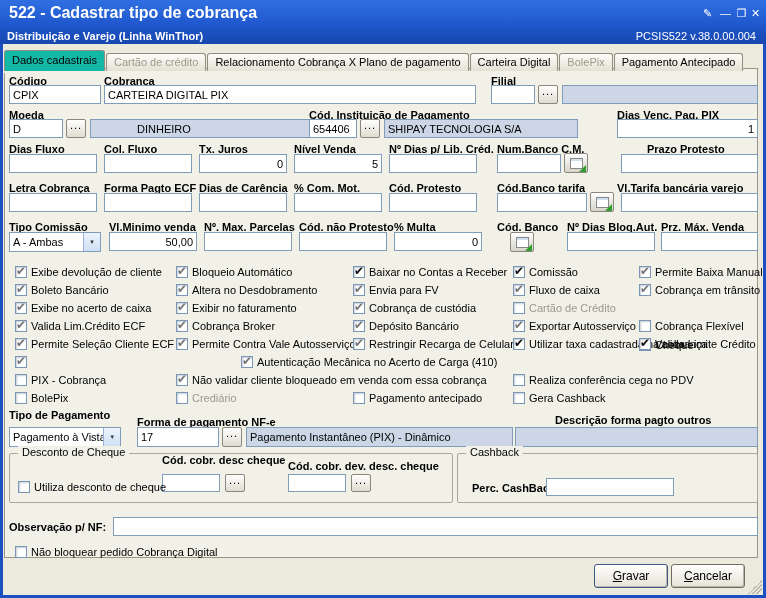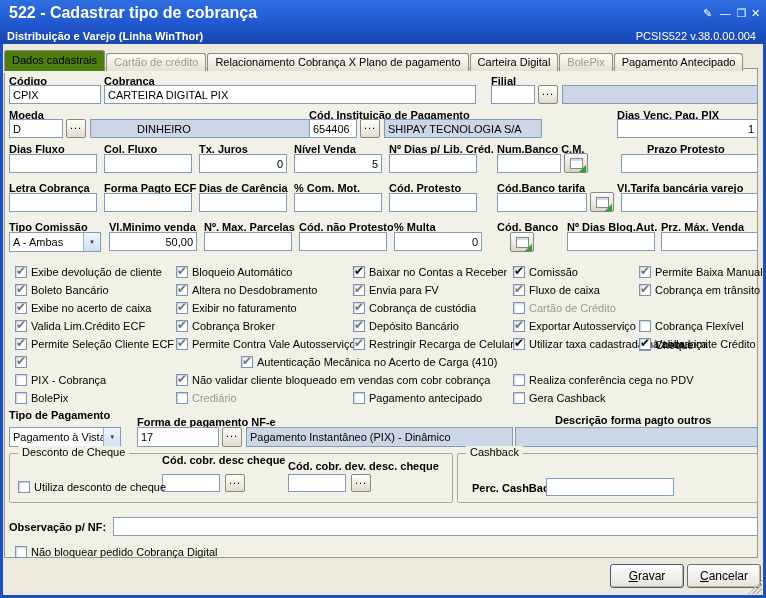--- a/index.html
+++ b/index.html
@@ -16,21 +16,21 @@
   .title{position:absolute;left:9px;top:4px;color:#fff;font-size:16px;font-weight:bold;}
   .subtitle{position:absolute;left:7px;top:30px;color:#fff;font-size:11px;font-weight:bold;}
   .version{position:absolute;right:10px;top:30px;color:#fff;font-size:11px;}
   .winbtn{position:absolute;top:6px;width:15px;height:14px;color:#fff;display:flex;
     align-items:center;justify-content:center;font-size:11px;cursor:pointer;}
   
   .tabs{position:absolute;left:4px;top:50px;display:flex;align-items:flex-end;z-index:5;}
   .tab{font-size:11px;padding:2px 7px;background:linear-gradient(#fdfcf8,#e4e1d3);
     border:1px solid #8f8d81;border-bottom:none;border-radius:3px 3px 0 0;margin-right:1px;
     height:13px;line-height:13px;white-space:nowrap;cursor:pointer;}
-  .tab.active{background:#4d7c0f;height:16px;line-height:15px;z-index:6;position:relative;
+  .tab.active{background:#14b8a6;height:16px;line-height:15px;z-index:6;position:relative;
     box-shadow:0 2px 0 #f2f1e8;}
   .tab.disabled{color:#9b998d;}
   
   .page{position:absolute;left:4px;top:68px;width:754px;height:490px;background:#f2f1e8;
     border:1px solid #98968a;box-sizing:border-box;}
   .lb{position:absolute;font-size:11px;white-space:nowrap;font-weight:bold;}
   .in{position:absolute;border:1px solid #7f9db9;background:#fff;height:19px;
     font:11px "Liberation Sans",sans-serif;padding:0 3px;box-sizing:border-box;outline:none;}
   .in.num{text-align:right;}
   .ro{position:absolute;border:1px solid #7f9db9;background:#ccd6e6;height:19px;
@@ -59,21 +59,21 @@
     position:relative;box-shadow:inset 1px 1px 2px rgba(90,110,140,.35);box-sizing:border-box;}
   .cb.checked .box::after{content:"✔";position:absolute;left:0;top:-3px;font-size:12px;color:#767676;}
   .cb.strong .box::after{color:#101010;}
   .cb.disabled .cbl{color:#9a988e;}
   
   .grp{position:absolute;border:1px solid #aaa89a;border-radius:2px;box-sizing:border-box;}
   .grp .legend{position:absolute;top:-8px;left:8px;background:#f2f1e8;padding:0 4px;font-size:11px;}
   
   .btn{position:absolute;background:linear-gradient(#ffffff,#e6e2d6);border:1px solid #6f6d61;
     border-radius:3px;font-size:12px;display:flex;align-items:center;justify-content:center;
-    cursor:pointer;box-shadow:inset -1px -1px 0 #b8b5a8;margin-left:16px;}
+    cursor:pointer;box-shadow:inset -1px -1px 0 #b8b5a8;}
   .btn span{display:block;}
   .btn span::first-letter{text-decoration:underline;}
   .btn.default{border-color:#3d5a86;}
   .grip{position:absolute;right:4px;bottom:4px;width:14px;height:14px;cursor:nwse-resize;
     background:linear-gradient(135deg,transparent 0 50%,#b9b6a9 50% 57%,transparent 57% 64%,
       #b9b6a9 64% 71%,transparent 71% 78%,#b9b6a9 78% 85%,transparent 85%);}
 </style>
 </head>
 <body>
 
@@ -109,21 +109,21 @@
     <div class="dots-btn" style="left:533px;top:16px;">...</div>
     <div class="ro" style="left:557px;top:16px;width:196px;"></div>
 
     <div class="lb" style="left:4px;top:40px;">Moeda</div>
     <input class="in" style="left: 4px; top: 50px; width: 54px;" value="D">
     <div class="dots-btn" style="left:61px;top:50px;">...</div>
     <div class="ro" style="left:85px;top:50px;width:226px;padding-left:46px;">DINHEIRO</div>
     <div class="lb" style="left:304px;top:40px;">Cód. Instituição de Pagamento</div>
     <input class="in" style="left: 304px; top: 50px; width: 48px;" value="654406">
     <div class="dots-btn" style="left:355px;top:50px;">...</div>
-    <div class="ro" style="left:379px;top:50px;width:158px;">SHIPAY TECNOLOGIA S/A</div>
+    <div class="ro" style="left:379px;top:50px;width:194px;">SHIPAY TECNOLOGIA S/A</div>
     <div class="lb" style="left:612px;top:40px;">Dias Venc. Pag. PIX</div>
     <input class="in num" style="left: 612px; top: 50px; width: 141px;" value="1">
 
     <div class="lb" style="left:4px;top:74px;">Dias Fluxo</div>
     <input class="in" style="left: 4px; top: 85px; width: 88px;">
     <div class="lb" style="left:99px;top:74px;">Col. Fluxo</div>
     <input class="in" style="left: 99px; top: 85px; width: 88px;">
     <div class="lb" style="left:194px;top:74px;">Tx. Juros</div>
     <input class="in num" style="left: 194px; top: 85px; width: 88px;" value="0">
     <div class="lb" style="left:289px;top:74px;">Nível Venda</div>
@@ -290,21 +290,21 @@
         <span class="box"></span>
         <span class="cbl">Autenticação Mecânica no Acerto de Carga (410)</span>
       </div>
 
     <div class="cb" style="left:10px;top:304px;">
         <span class="box"></span>
         <span class="cbl">PIX - Cobrança</span>
       </div>
     <div class="cb checked" style="left:171px;top:304px;">
         <span class="box"></span>
-        <span class="cbl">Não validar cliente bloqueado em vendas com cobr cobrança</span>
+        <span class="cbl">Não validar cliente bloqueado em venda com essa cobrança</span>
       </div>
     <div class="cb" style="left:508px;top:304px;">
         <span class="box"></span>
         <span class="cbl">Realiza conferência cega no PDV</span>
       </div>
 
     <div class="cb" style="left:10px;top:322px;">
         <span class="box"></span>
         <span class="cbl">BolePix</span>
       </div>

